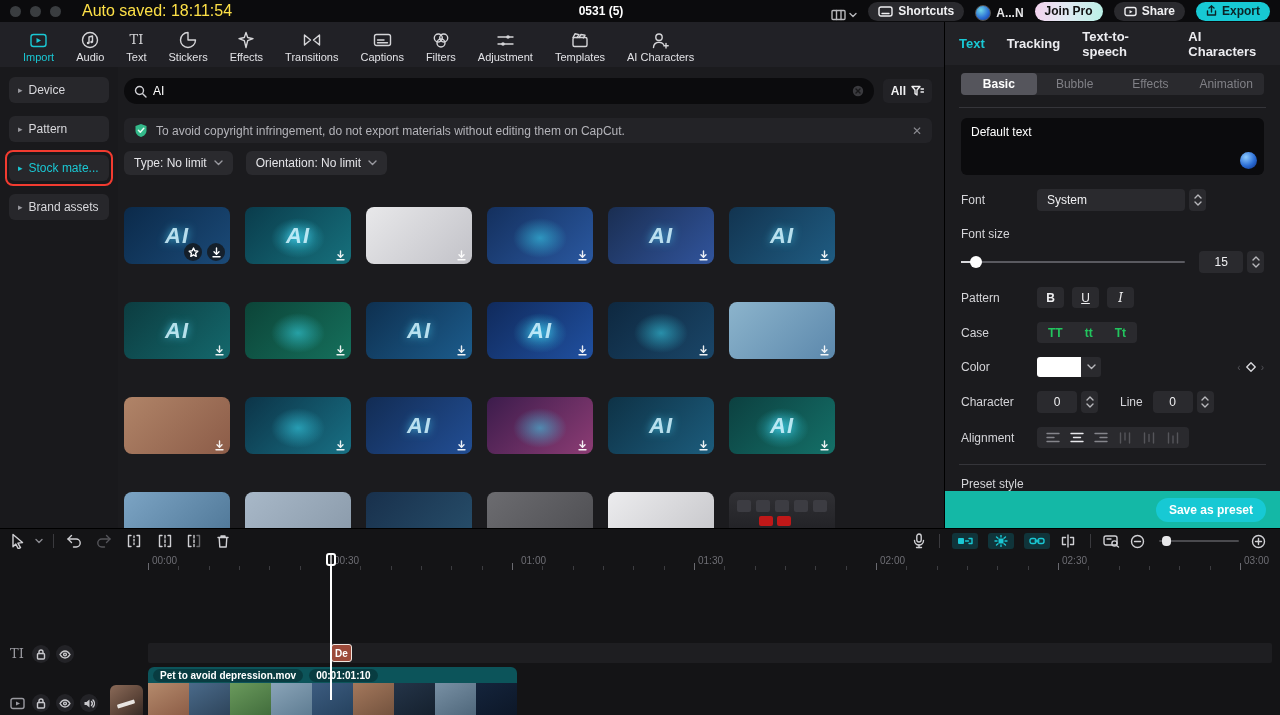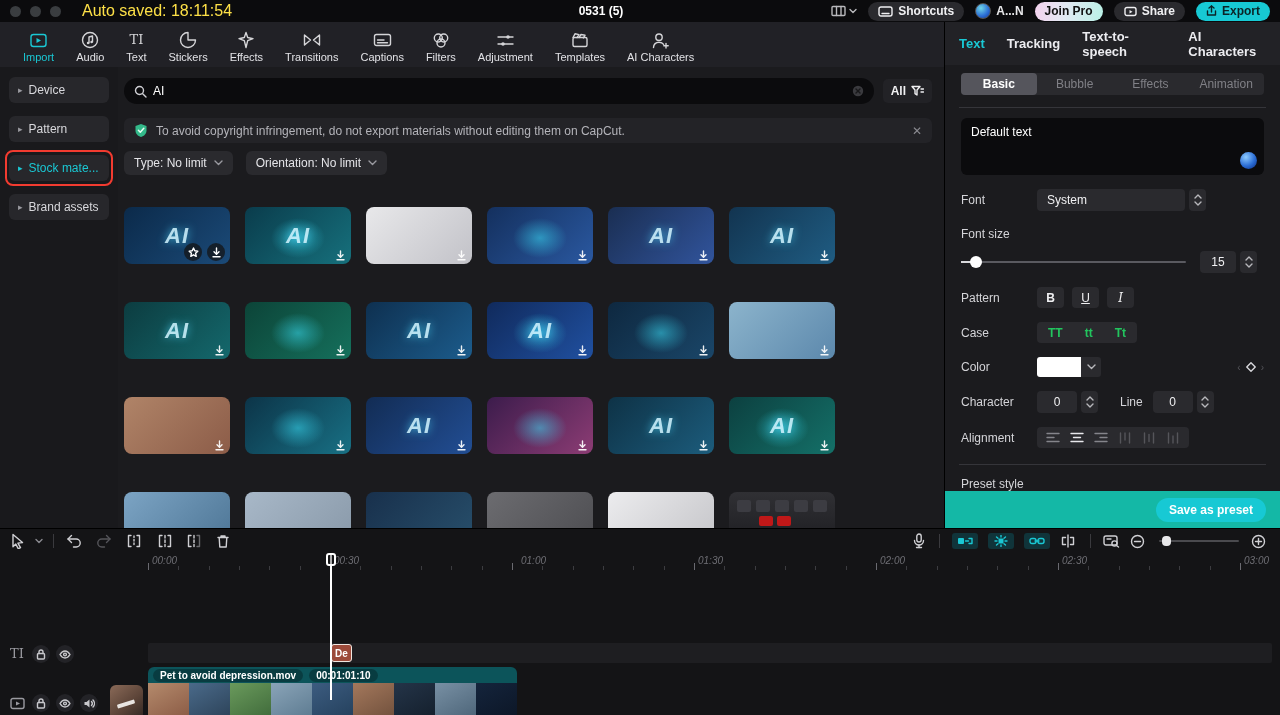--- a/index.html
+++ b/index.html
@@ -8,21 +8,21 @@
   svg { display:block; }
   .ic { display:inline-flex; align-items:center; justify-content:center; }
   .ic svg { stroke:currentColor; fill:none; stroke-width:1.4; stroke-linecap:round; stroke-linejoin:round; }
   .ic svg .f { fill:currentColor; stroke:none; }
 
   
   #titlebar { height:22px; background:#0b0b0d; display:flex; align-items:center; position:relative; padding:0 10px; }
   .win-dot { width:11px; height:11px; border-radius:50%; background:#3a3d40; margin-right:9px; }
   #autosave { color:#fde047; font-size:16px; margin-left:12px; }
   #doc-title { position:absolute; left:601px; transform:translateX(-50%); font-size:12px; font-weight:bold; color:#fff; }
-  #tb-right { margin-left:auto; display:flex; align-items:center; gap:11px; }
+  #tb-right { margin-left:auto; display:flex; align-items:flex-end; gap:11px; }
   #layout-switch { display:flex; align-items:center; gap:3px; color:#b8b8bc; }
   .tb-pill { height:19px; border-radius:10px; background:#2a2a2e; display:flex; align-items:center; gap:5px;
     padding:0 10px; font-size:12px; font-weight:bold; color:#f0f0f2; }
   #account { display:flex; align-items:center; gap:5px; font-size:12px; font-weight:bold; }
   #avatar { width:16px; height:16px; border-radius:50%;
     background:radial-gradient(circle at 35% 30%, #6fd6e8, #2a6cd4 60%, #143a8c); border:1px solid #555; }
   #join-pro { height:19px; border-radius:10px; padding:0 10px; display:flex; align-items:center;
     background:linear-gradient(100deg,#f4d2ee,#e2e9f2 45%,#b9f1e6); color:#111; font-size:12px; font-weight:bold; }
   #export-btn { background:#17c9d4; color:#0b2326; }
 
@@ -101,21 +101,21 @@
   .prow .plabel { width:76px; font-size:12px; color:#d4d4d8; flex-shrink:0; }
   .ctl { background:#2a2a2e; border-radius:4px; height:22px; display:flex; align-items:center; font-size:12px; color:#f0f0f2; }
   #font-select { width:148px; padding:0 10px; }
   .stepper { width:17px; height:22px; background:#2a2a2e; border-radius:4px; margin-left:4px; color:#b8b8bc;
     display:flex; align-items:center; justify-content:center; }
   #fontsize-label-row { margin-top:16px; }
   #slider-row { display:flex; align-items:center; margin-top:10px; }
   #fs-track { width:225px; height:2px; background:#5a5a60; border-radius:1px; position:relative; }
   #fs-fill { position:absolute; left:0; top:0; height:2px; width:14px; background:#d8d8dc; }
   #fs-thumb { position:absolute; left:9px; top:-5px; width:12px; height:12px; border-radius:6px; background:#fff; }
-  #fs-value { width:36px; justify-content:center; margin-left:14px; }
+  #fs-value { width:44px; justify-content:center; margin-left:14px; }
   .sq-btn { min-width:27px; height:21px; background:#2a2a2e; border-radius:4px; display:flex; align-items:center;
     justify-content:center; font-size:12px; color:#f0f0f2; margin-right:8px; padding:0 6px; }
   .sq-btn.bold { font-weight:bold; }
   .sq-btn.underline { text-decoration:underline; }
   .sq-btn.italic { font-style:italic; font-family:"DejaVu Serif","Liberation Serif",serif; }
   #case-group { background:#2a2a2e; border-radius:4px; height:21px; display:flex; }
   #case-group .case-opt { padding:0 11px; display:flex; align-items:center; font-size:12px; font-weight:bold; color:#22c55e; }
   #color-swatch { width:44px; height:20px; background:#fff; border-radius:3px 0 0 3px; }
   #color-chev { width:20px; height:20px; background:#2a2a2e; border-radius:0 3px 3px 0; display:flex;
     align-items:center; justify-content:center; color:#b8b8bc; }
@@ -141,21 +141,21 @@
   .tl-ic.disabled { color:#55555a; }
   #tl-right { margin-left:auto; display:flex; align-items:center; }
   .tl-toggle { width:26px; height:16px; border-radius:3px; background:#10343a; color:#1ac8d4; display:flex;
     align-items:center; justify-content:center; margin-right:10px; }
   #zoom-slider { width:80px; height:2px; background:#4a4a4e; border-radius:1px; position:relative; margin:0 12px 0 4px; }
   #zoom-thumb { position:absolute; left:3px; top:-4px; width:9px; height:10px; border-radius:4px; background:#e8e8ea; }
 
   #ruler { position:absolute; left:0; right:0; top:24px; height:20px; }
   .tick { position:absolute; bottom:3px; width:1px; background:#3c3c40; height:4px; }
   .tick.major { background:#6a6a70; height:7px; }
-  .tick-label { position:absolute; top:2px; font-size:10px; color:#6e6e74;font-style:italic; }
+  .tick-label { position:absolute; top:2px; font-size:10px; color:#6e6e74; }
 
   #tracks { position:absolute; left:0; top:44px; right:0; bottom:0; }
   #track-heads { position:absolute; left:0; top:0; width:110px; bottom:0; }
   .head-row { position:absolute; left:8px; display:flex; align-items:center; gap:6px; }
   .head-icon { width:18px; height:18px; border-radius:50%; background:#232327; color:#c8c8cc; display:flex;
     align-items:center; justify-content:center; }
   .head-glyph { width:18px; display:flex; justify-content:center; color:#9a9aa0; }
 
   #text-track { position:absolute; left:148px; right:8px; top:70px; height:20px; background:#1e1e21; border-radius:2px; }
   #text-clip { position:absolute; left:183px; top:1px; width:21px; height:18px; background:#9c4a3a;

